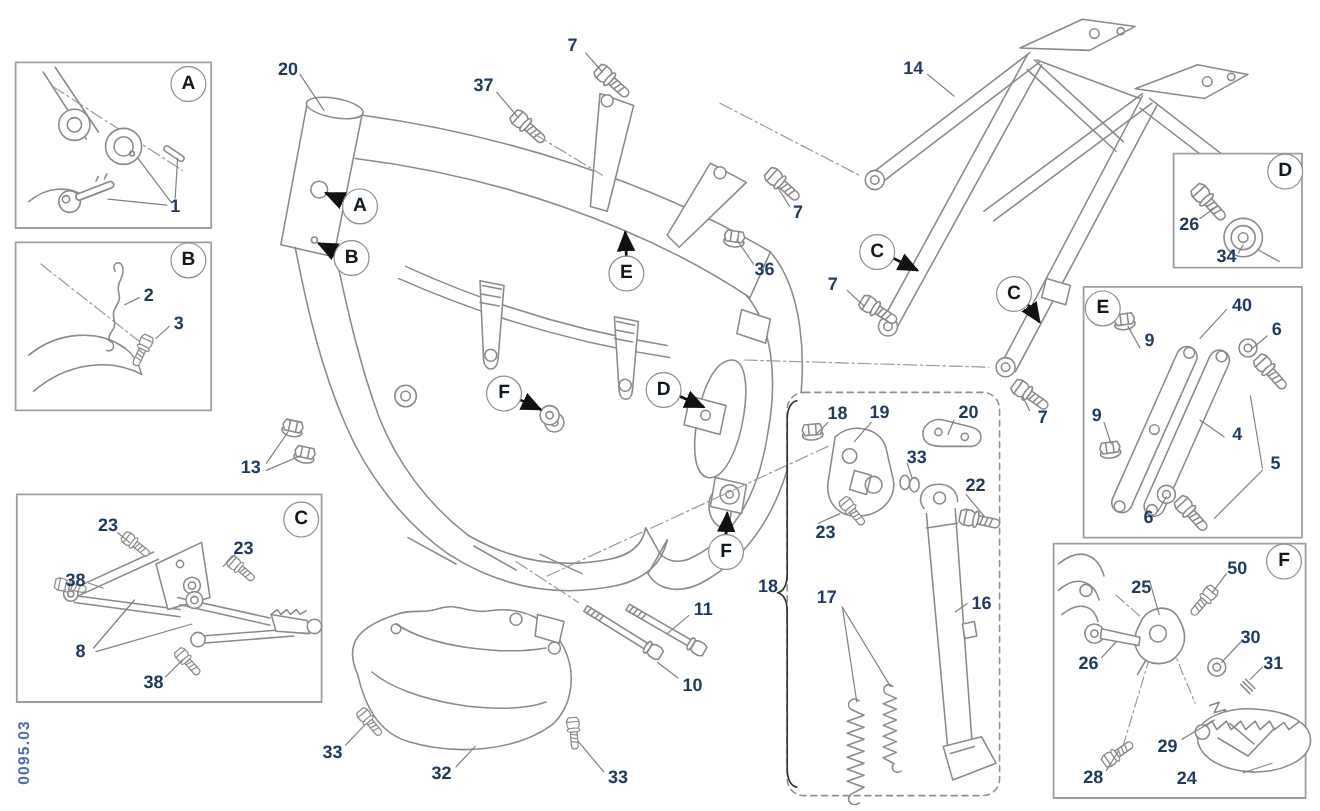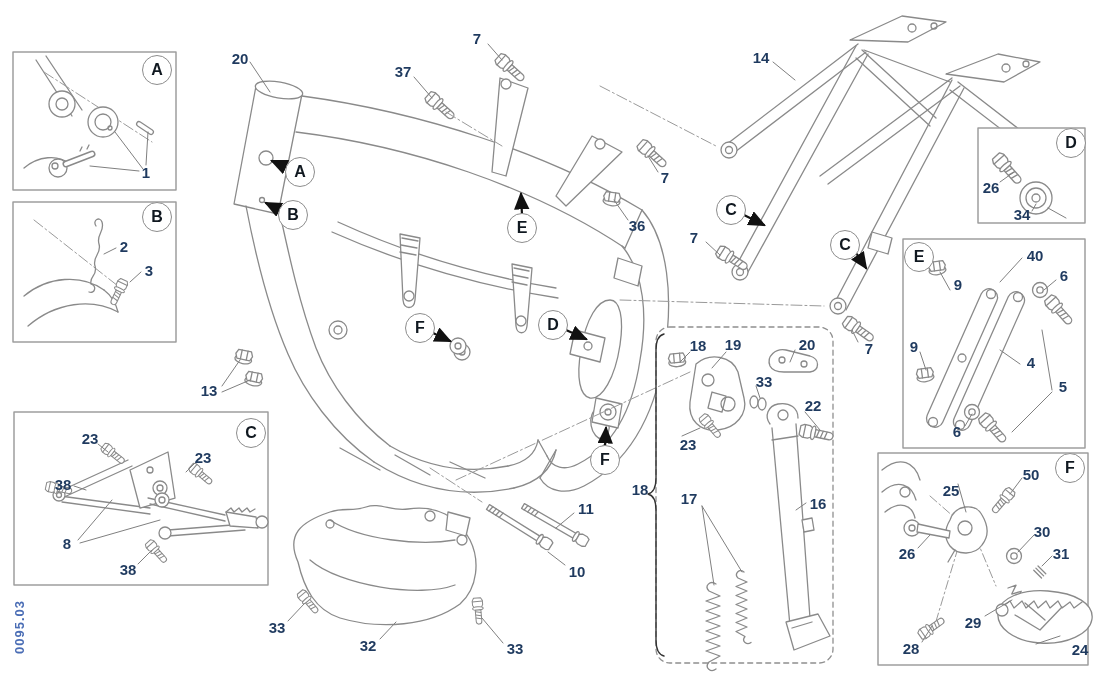--- a/index.html
+++ b/index.html
@@ -453,17 +453,17 @@
 <span class="pn" style="left:1031px;top:362px">4</span>
 <span class="pn" style="left:1063px;top:386px">5</span>
 <span class="pn" style="left:957px;top:431px">6</span>
 <span class="pn" style="left:951px;top:490px">25</span>
 <span class="pn" style="left:1031px;top:474px">50</span>
 <span class="pn" style="left:907px;top:553px">26</span>
 <span class="pn" style="left:1042px;top:531px">30</span>
 <span class="pn" style="left:1061px;top:553px">31</span>
 <span class="pn" style="left:973px;top:622px">29</span>
 <span class="pn" style="left:911px;top:648px">28</span>
-<span class="pn" style="left:1080px;top:649px">24</span>
+<span class="pn" style="left:989px;top:649px">24</span>
 
 <div class="code">0095.03</div>
 
 </div>
 
 </body></html>

